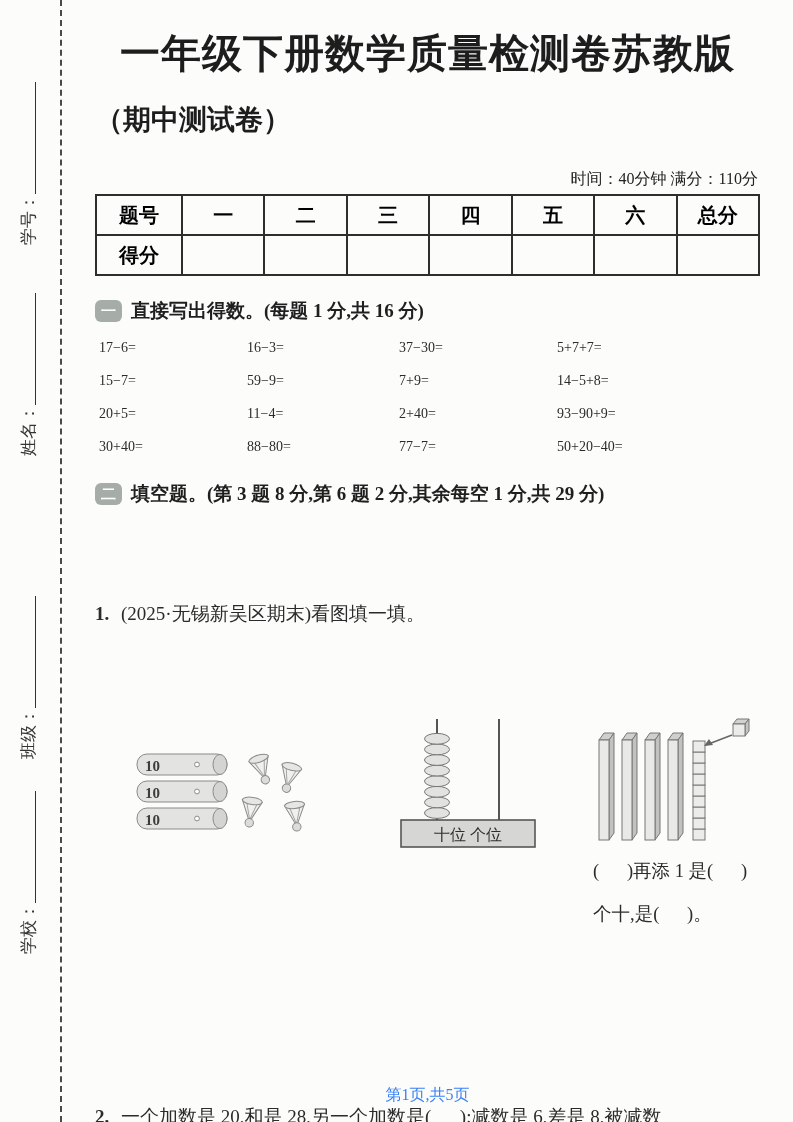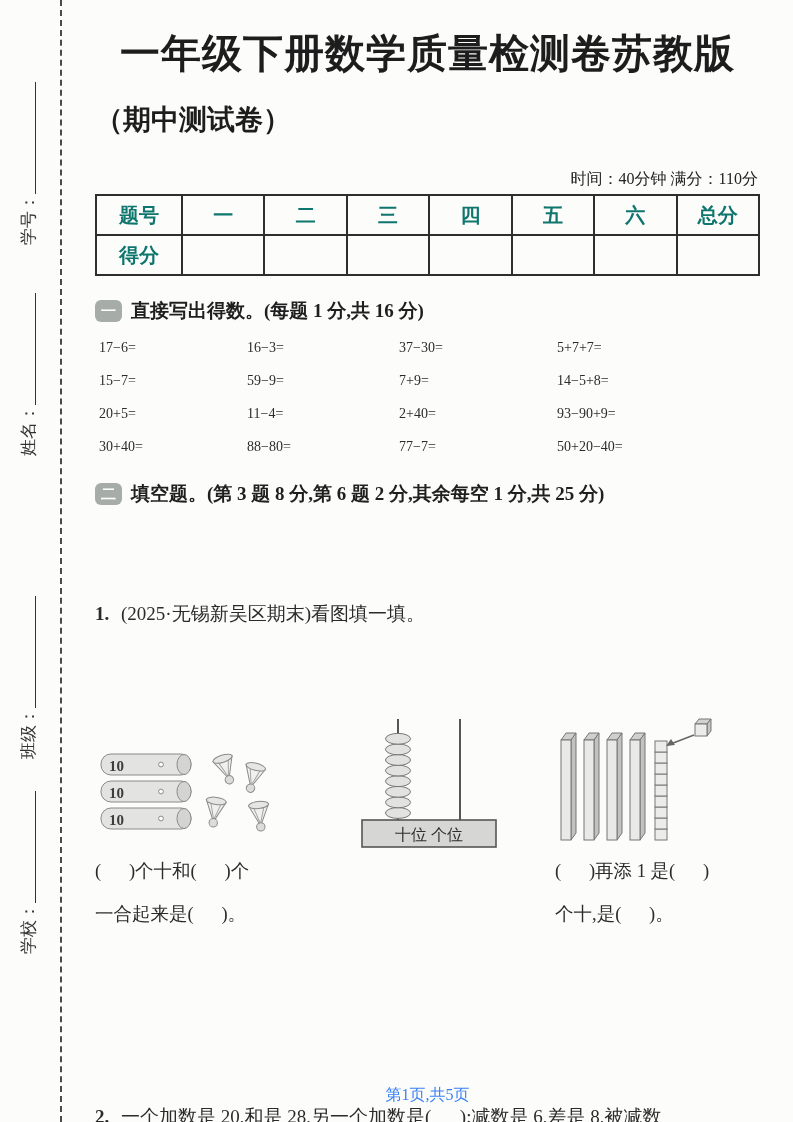--- a/index.html
+++ b/index.html
@@ -19,40 +19,40 @@
   .si-4 { left:-62px; top:853px; }
 
   
   .content { position:absolute; left:95px; top:0; width:665px; }
 
   .title { margin-top:26px; text-align:center; font-size:40px; font-weight:bold; letter-spacing:1px; color:#1d1d1d; }
   .subtitle { margin-top:20px; text-align:left; font-size:28px; font-weight:bold; color:#1d1d1d; }
   .meta { margin-top:30px; text-align:right; font-size:16px; color:#222; padding-right:2px; }
 
   table.score { border-collapse:collapse; width:100%; margin-top:4px; table-layout:fixed; }
-  table.score td { border:2px solid #2e2e2e; height:40px; text-align:center; font-size:20px; font-weight:bold; color:#0f766e; }
+  table.score td { border:2px solid #2e2e2e; height:40px; text-align:center; font-size:20px; font-weight:bold; color:#000000; }
 
   .sec-heading { margin-top:22px; font-size:19px; color:#1f1f1f; display:flex; align-items:center; }
   .sec-icon { display:inline-flex; width:27px; height:22px; background:#a6ada8; border-radius:6px; color:#fff;
               font-size:15px; font-weight:bold; align-items:center; justify-content:center; margin-right:9px; flex:0 0 auto; }
   .sec-title { font-weight:bold; }
   .sec-note { font-weight:bold; }
 
   .eq-grid { margin-top:16px; margin-left:4px; display:grid; grid-template-columns:148px 152px 158px auto;
              row-gap:17px; font-size:14px; white-space:pre-wrap; }
 
   .question { margin-top:14px; font-size:19px; line-height:1.95; white-space:pre-wrap; }
   .qline { display:flex; }
   .qnum { font-weight:bold; width:26px; flex:0 0 auto; }
   .qbody { flex:1; }
   .qbody .cap-line, .qbody .qtext-line { white-space:pre-wrap; }
 
   
   .fig-row { display:flex; margin-top:8px; }
-  .fig-col { display:flex; flex-direction:column; }
+  .fig-col { display:flex; flex-direction:column;margin-left:36px; }
   .fig-col.c1 { width:245px; }
   .fig-col.c2 { width:215px;text-align:right; }
   .fig-col.c3 { width:200px; }
   .fig-box { height:136px; display:flex; align-items:flex-end; }
   .cap-line { font-size:18.5px; line-height:2.3; white-space:pre-wrap; }
 
   .footer { position:absolute; left:95px; width:665px; bottom:16px; text-align:center; font-size:16px; color:#3b82f6; }
 </style>
 </head>
 <body>
@@ -105,21 +105,21 @@
       <span class="sec-icon">一</span>
       <span class="sec-title">直接写出得数。</span>
       <span class="sec-note">(每题 1 分,共 16 分)</span>
     </div>
 
     <div class="eq-grid"><div class="eq">17−6=</div><div class="eq">16−3=</div><div class="eq">37−30=</div><div class="eq">5+7+7=</div><div class="eq">15−7=</div><div class="eq">59−9=</div><div class="eq">7+9=</div><div class="eq">14−5+8=</div><div class="eq">20+5=</div><div class="eq">11−4=</div><div class="eq">2+40=</div><div class="eq">93−90+9=</div><div class="eq">30+40=</div><div class="eq">88−80=</div><div class="eq">77−7=</div><div class="eq">50+20−40=</div></div>
 
     <div class="sec-heading" style="margin-top:26px;">
       <span class="sec-icon">二</span>
       <span class="sec-title">填空题。</span>
-      <span class="sec-note">(第 3 题 8 分,第 6 题 2 分,其余每空 1 分,共 25 分)</span>
+      <span class="sec-note">(第 3 题 8 分,第 6 题 2 分,其余每空 1 分,共 29 分)</span>
     </div>
 
     <div class="question">
       <div class="qline">
         <span class="qnum">1.</span>
         <span class="qbody">(2025·无锡新吴区期末)看图填一填。</span>
       </div>
       <div class="fig-row">
         <div class="fig-col c1">
           <div class="fig-box" id="fig-sticks"><svg width="212" height="104" viewBox="0 0 212 104">
@@ -157,21 +157,20 @@
                   <circle cx="0" cy="27" r="4.2" fill="#dcdcda" stroke="#8a8a8a"></circle>
                 </g>
                 <g transform="translate(163,54) rotate(-6)">
                   <polygon points="0,26 -10,5 10,5" fill="#f0f0ee" stroke="#8a8a8a"></polygon>
                   <line x1="-5" y1="8" x2="0" y2="24" stroke="#a5a5a5"></line>
                   <line x1="5" y1="8" x2="0" y2="24" stroke="#a5a5a5"></line>
                   <ellipse cx="0" cy="5" rx="10" ry="3.6" fill="#e6e6e4" stroke="#8a8a8a"></ellipse>
                   <circle cx="0" cy="27" r="4.2" fill="#dcdcda" stroke="#8a8a8a"></circle>
                 </g>
               </svg></div>
-          <div><div class="cap-line">(      )个十和(      )个</div><div class="cap-line">一合起来是(      )。</div></div>
         </div>
         <div class="fig-col c2">
           <div class="fig-box" id="fig-abacus"><svg width="178" height="134" viewBox="0 0 178 134">
                 <line x1="58" y1="3" x2="58" y2="104" stroke="#555" stroke-width="2"></line>
                 <line x1="120" y1="3" x2="120" y2="104" stroke="#555" stroke-width="2"></line>
                 <ellipse cx="58" cy="97" rx="12.5" ry="5.4" fill="#e2e2e0" stroke="#777"></ellipse>
                 <ellipse cx="58" cy="86.4" rx="12.5" ry="5.4" fill="#e2e2e0" stroke="#777"></ellipse>
                 <ellipse cx="58" cy="75.8" rx="12.5" ry="5.4" fill="#e2e2e0" stroke="#777"></ellipse>
                 <ellipse cx="58" cy="65.2" rx="12.5" ry="5.4" fill="#e2e2e0" stroke="#777"></ellipse>
                 <ellipse cx="58" cy="54.6" rx="12.5" ry="5.4" fill="#e2e2e0" stroke="#777"></ellipse>

